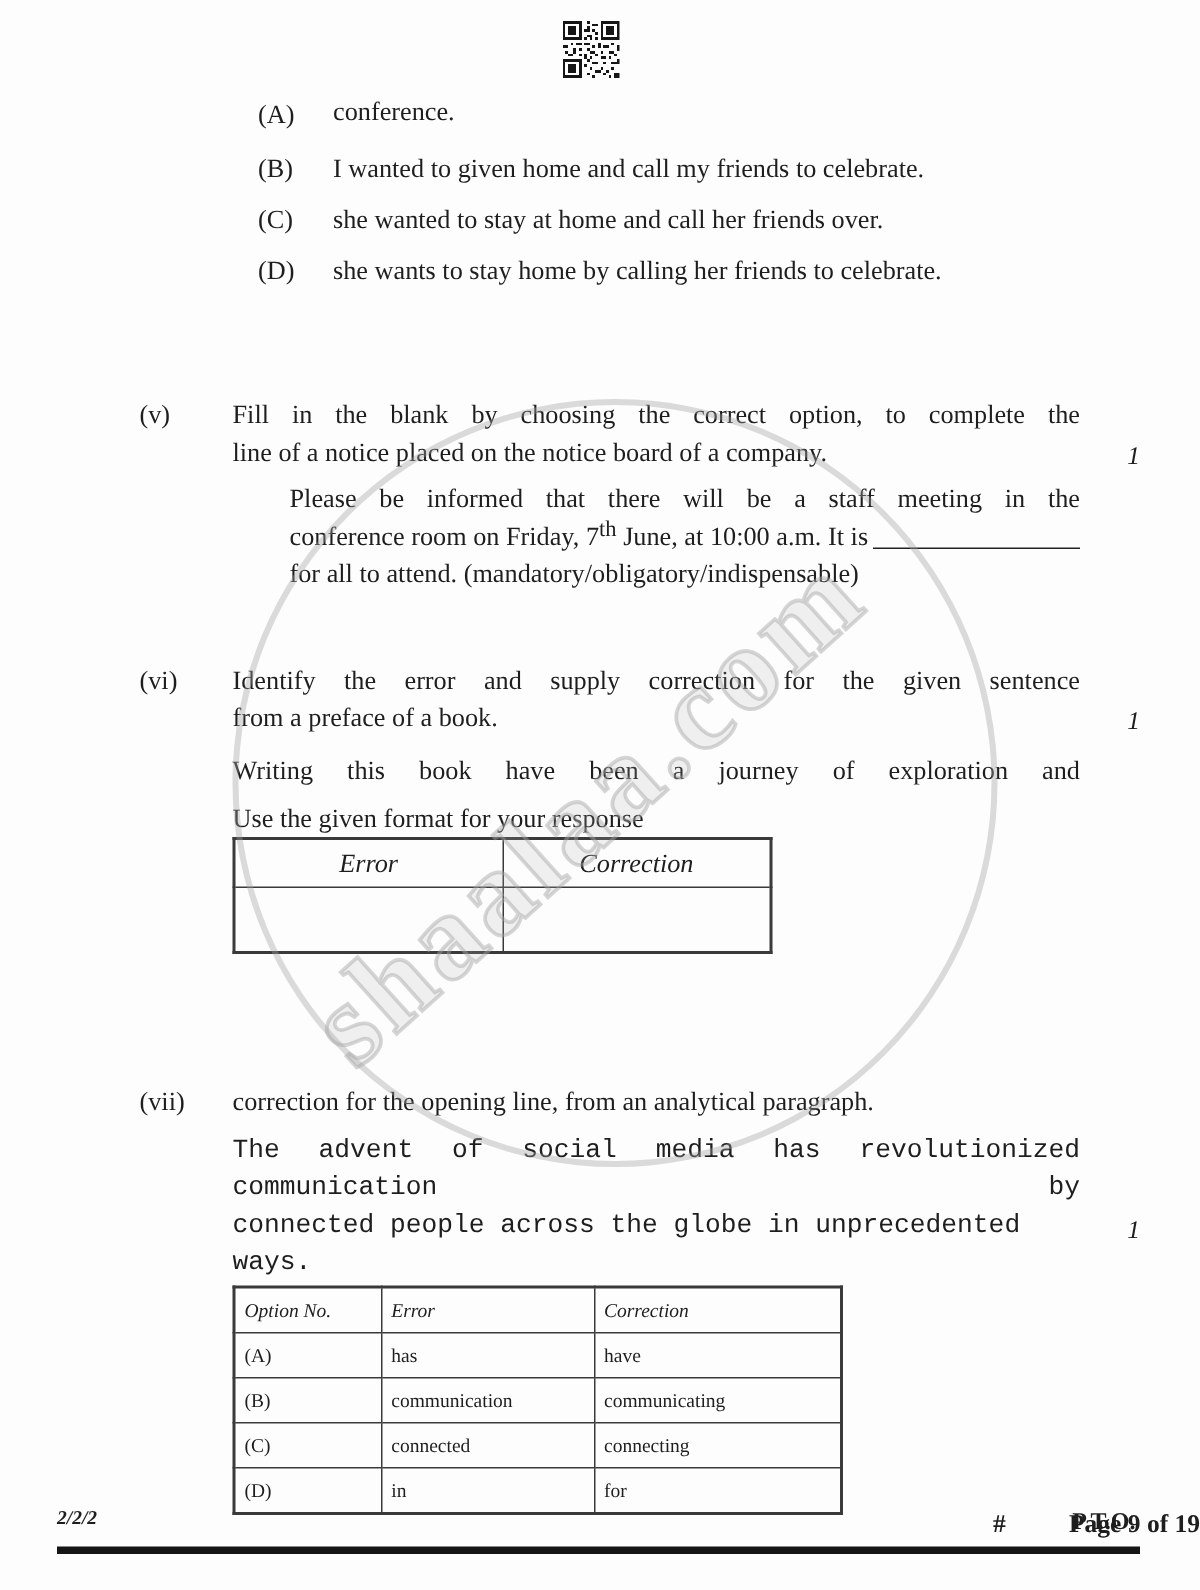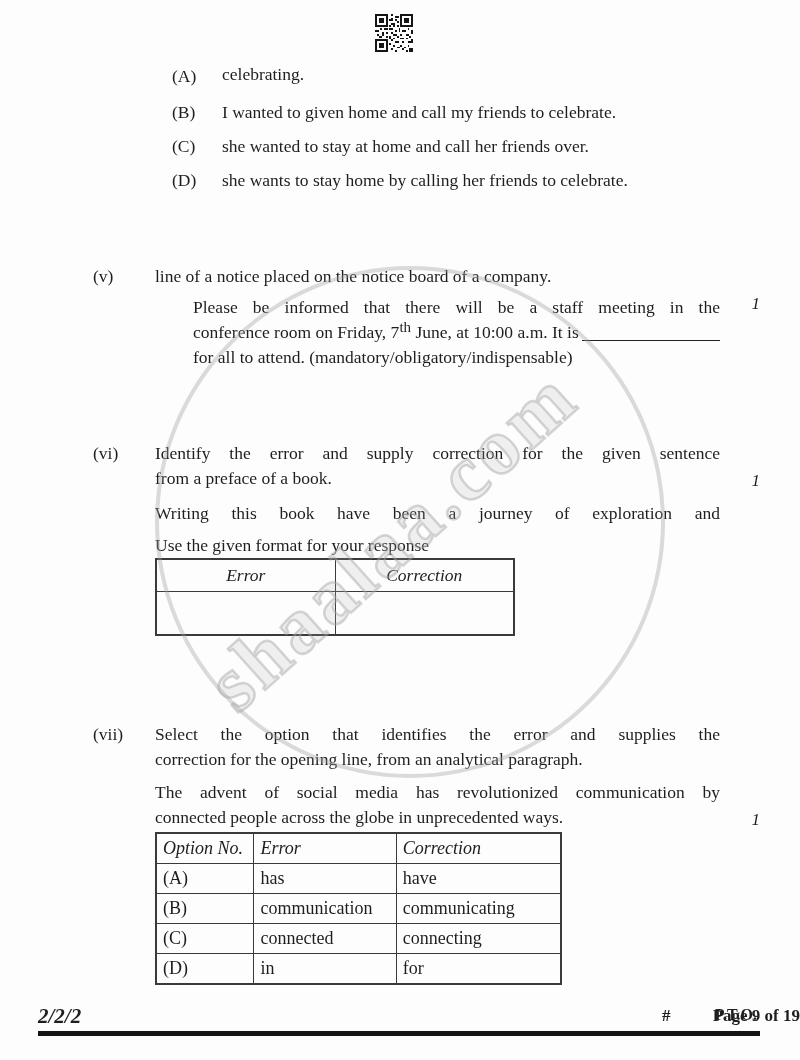--- a/index.html
+++ b/index.html
@@ -47,34 +47,34 @@
   .mark { position:absolute; right:2px; font-style:italic; font-size:17px; line-height:25px; }
   .mk1 { top:27px; }
   .mk3 { top:85px; }
   .l2flex { display:flex; }
   .l2text { white-space:pre; }
   .l2text sup { font-size:15px; line-height:0; vertical-align:6px; }
   .blankfill { flex:1; border-bottom:1.6px solid #222; margin:0 0 4px 3px; }
   .m-body { margin-top:6px;margin-left:38px; }
   .m-sent6 { margin-top:10px; }
   .m-note { margin-top:7px; }
-  .m-sent7 { margin-top:8px; }
+  .m-sent7 { margin-top:8px;font-family:Liberation Mono, monospace; }
 
   
   table { border-collapse:collapse; background:transparent; }
   .t1 { margin-top:0px; width:360px; border:2px solid #3a3a3a; }
   .t1 th { width:173px; border:1.5px solid #3a3a3a; height:29px; font-style:italic; font-weight:normal; font-size:17.5px; text-align:center; }
   .t1 td { border:1.5px solid #3a3a3a; height:40px; }
   .t2 { margin-top:2px; width:407px; border:2px solid #3a3a3a; }
-  .t2 th, .t2 td { border:1.5px solid #3a3a3a; height:29px; font-size:18px; text-align:left; padding:0 4px 0 6px; vertical-align:middle; }
+  .t2 th, .t2 td { border:1.5px solid #3a3a3a; height:29px; font-size:13px; text-align:left; padding:0 4px 0 6px; vertical-align:middle; }
   .t2 th { font-style:italic; font-weight:normal; }
   .c-opt { width:88px; } .c-err { width:132px; } .c-cor { width:155px; }
 
   
-  .f-left  { position:absolute; left:38px;  top:1004px; font-weight:bold; font-style:italic; font-size:21px; z-index:2; }
+  .f-left  { position:absolute; left:38px;  top:1004px; font-weight:bold; font-style:italic; font-size:13px; z-index:2; }
   .f-center{ position:absolute; left:0; right:0; top:1006px; text-align:right; font-weight:bold; font-size:17px; z-index:2; }
   .f-hash  { position:absolute; left:662px; top:1006px; font-weight:bold; font-size:17px; z-index:2; }
   .f-pto   { position:absolute; right:43px; top:1006px; font-weight:bold; font-size:16px; z-index:2; }
   .f-rule  { position:absolute; left:38px; top:1031px; width:722px; height:5px; background:#151515; z-index:2; }
 </style>
 </head>
 <body>
 
 <div class="page">
 
@@ -144,21 +144,21 @@
       <rect x="15" y="19" width="1" height="1"></rect>
         <rect x="17" y="20" width="1" height="1"></rect>
         <rect x="19" y="19" width="2" height="2"></rect>
     </g>
   </svg>
 
   <div class="options">
     <div class="opt first">
       <span class="opt-label">(A)</span>
       <span class="opt-text">
-        <span class="pline" style="display:block;">celebrating.</span>
+        <span class="pline" style="display:block;">conference.</span>
       </span>
     </div>
     <div class="opt">
       <span class="opt-label">(B)</span>
       <span class="opt-text">I wanted to given home and call my friends to celebrate.</span>
     </div>
     <div class="opt">
       <span class="opt-label">(C)</span>
       <span class="opt-text">she wanted to stay at home and call her friends over.</span>
     </div>
@@ -166,20 +166,21 @@
       <span class="opt-label">(D)</span>
       <span class="opt-text">she wants to stay home by calling her friends to celebrate.</span>
     </div>
   </div>
 
   <div class="question q5">
     <span class="mark mk1">1</span>
     <div class="qrow">
       <span class="qnum">(v)</span>
       <div class="qcontent">
+        <div class="pline jl">Fill in the blank by choosing the correct option, to complete the</div>
         <div class="pline">line of a notice placed on the notice board of a company.</div>
         <div class="m-body">
           <div class="pline jl">Please be informed that there will be a staff meeting in the</div>
           <div class="pline l2flex">
             <span class="l2text"><span>conference room on Friday, 7</span><sup>th</sup><span> June, at 10:00 a.m. It is</span></span>
             <span class="blankfill"></span>
           </div>
           <div class="pline">for all to attend. (mandatory/obligatory/indispensable)</div>
         </div>
       </div>
@@ -211,21 +212,20 @@
           </table>
       </div>
     </div>
   </div>
 
   <div class="question q7">
     <span class="mark mk3">1</span>
     <div class="qrow">
       <span class="qnum">(vii)</span>
       <div class="qcontent">
-        <div class="pline jl">Select the option that identifies the error and supplies the</div>
         <div class="pline">correction for the opening line, from an analytical paragraph.</div>
         <div class="m-sent7">
           <div class="pline jl">The advent of social media has revolutionized communication by</div>
           <div class="pline">connected people across the globe in unprecedented ways.</div>
         </div>
         <table class="t2">
           <tbody>
               <tr>
             <th class="c-opt">Option No.</th>
             <th class="c-err">Error</th>

